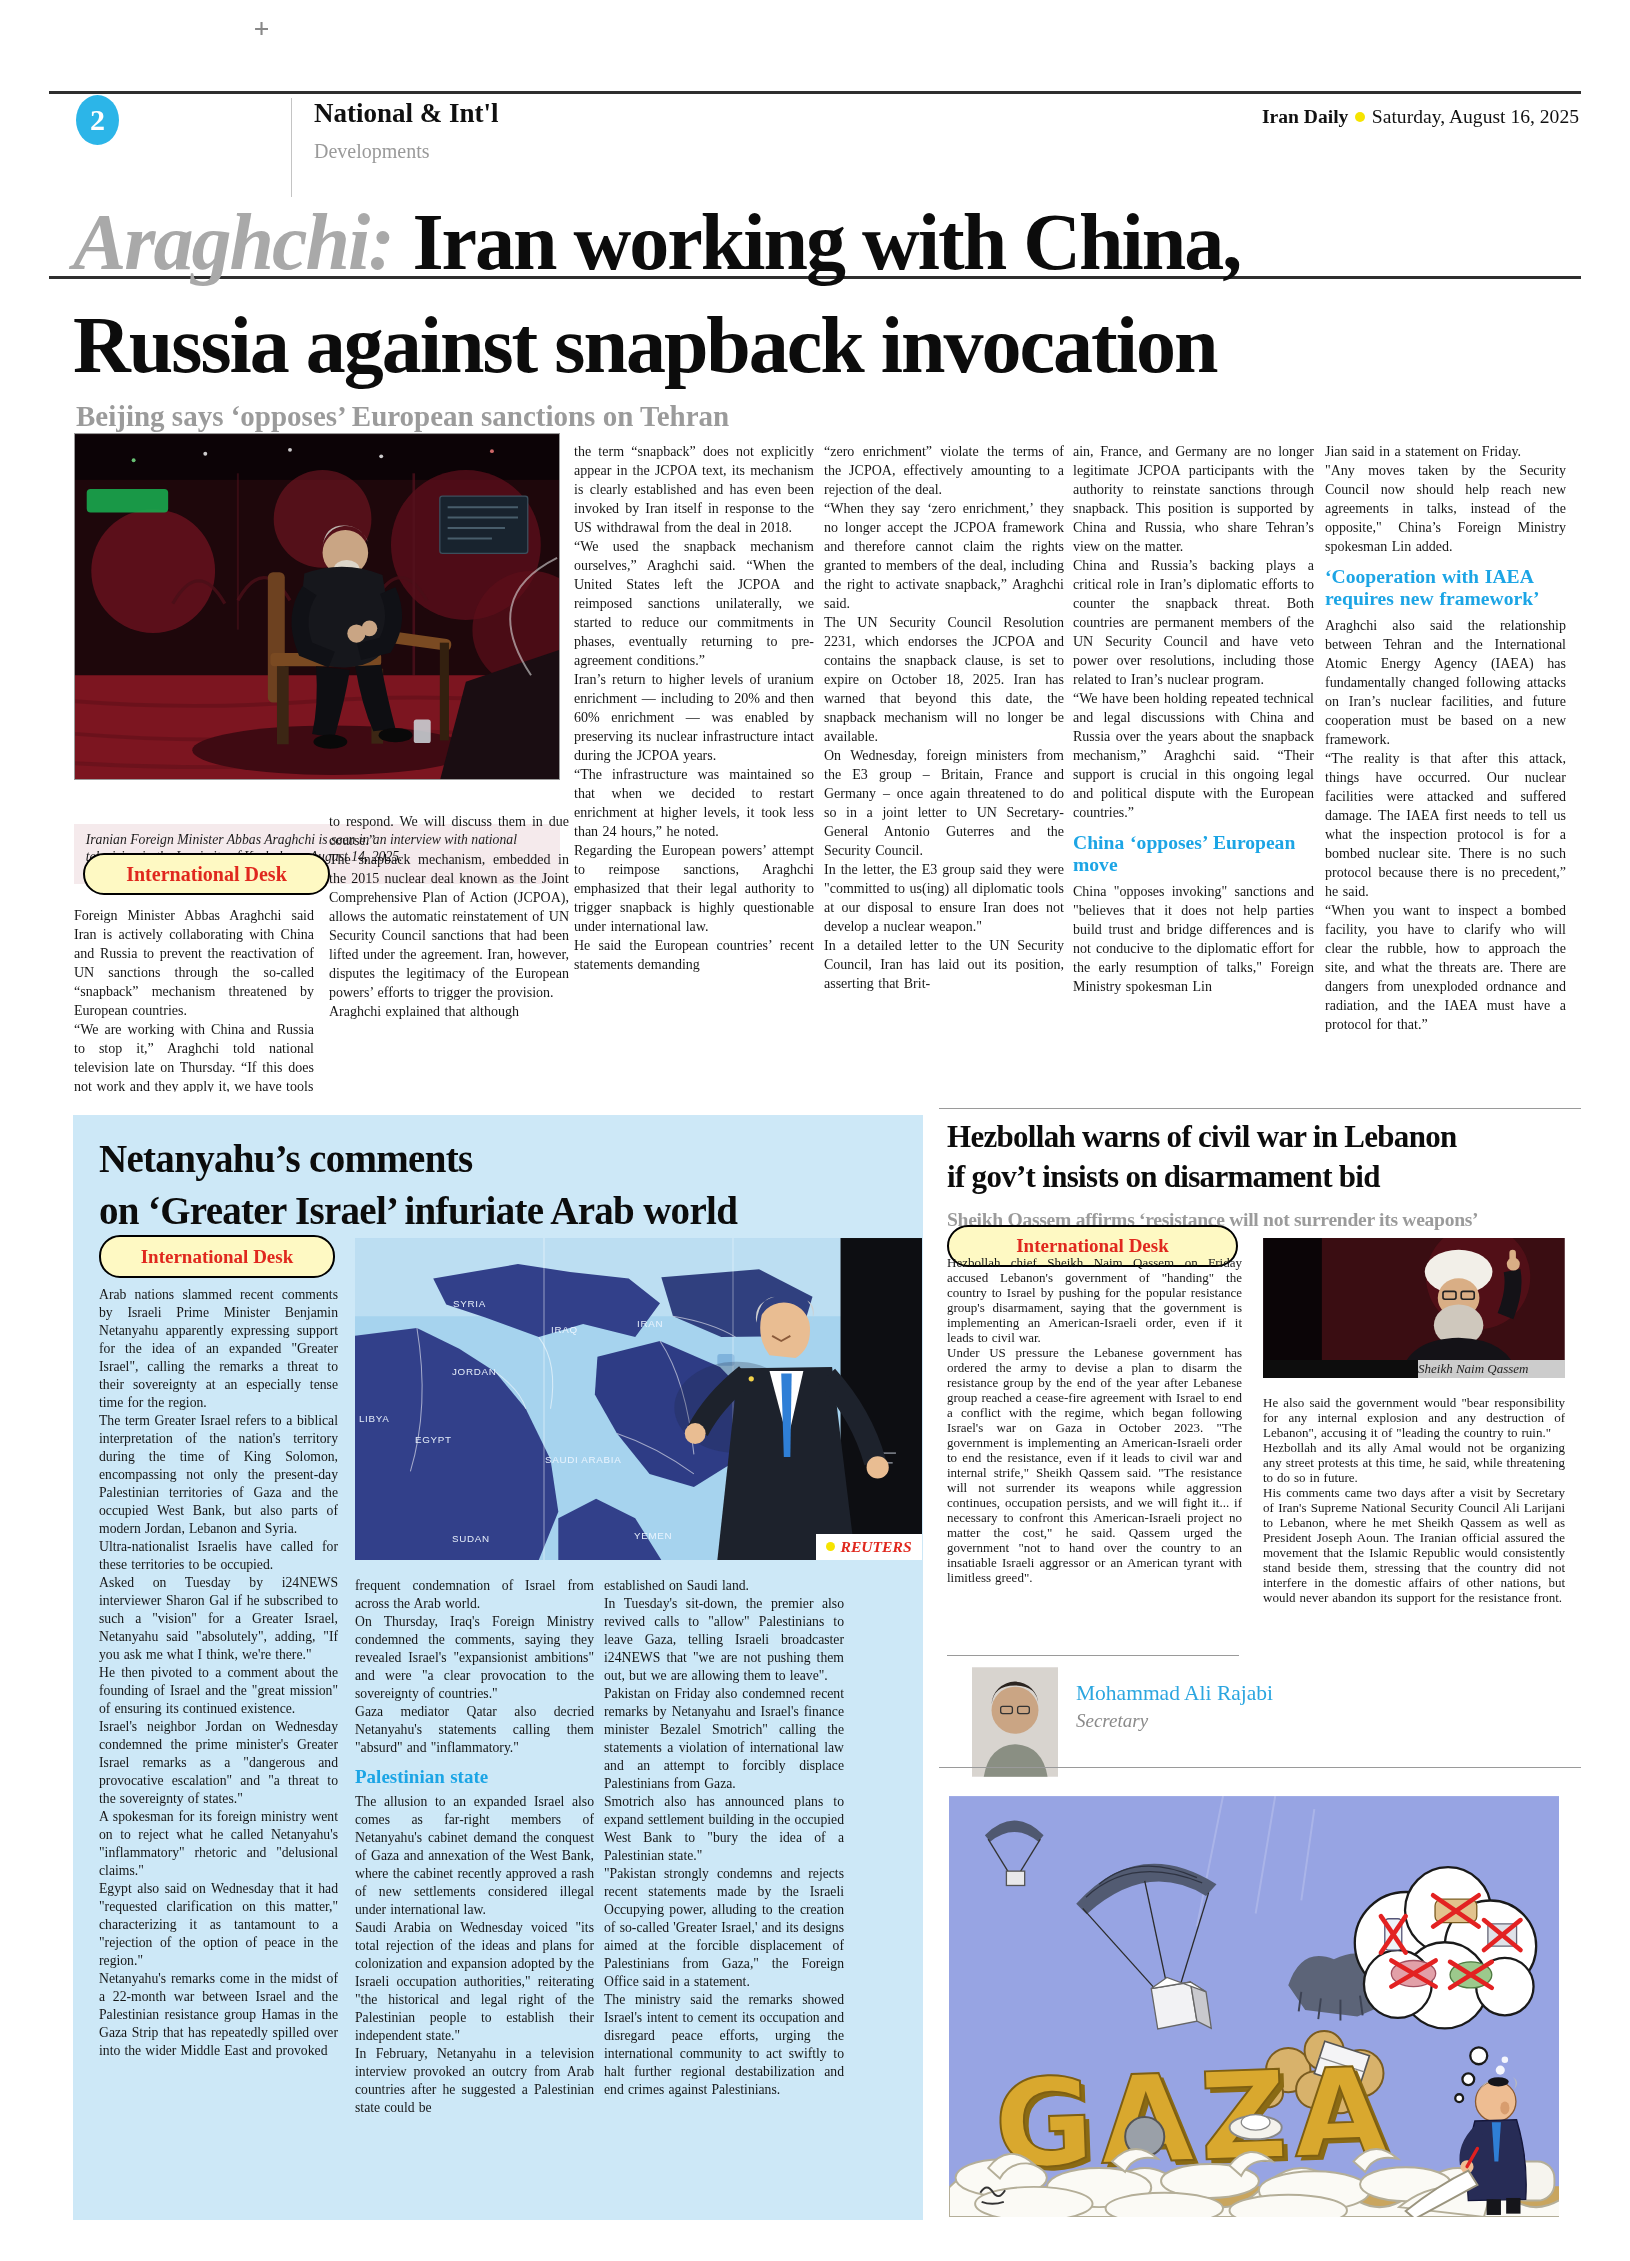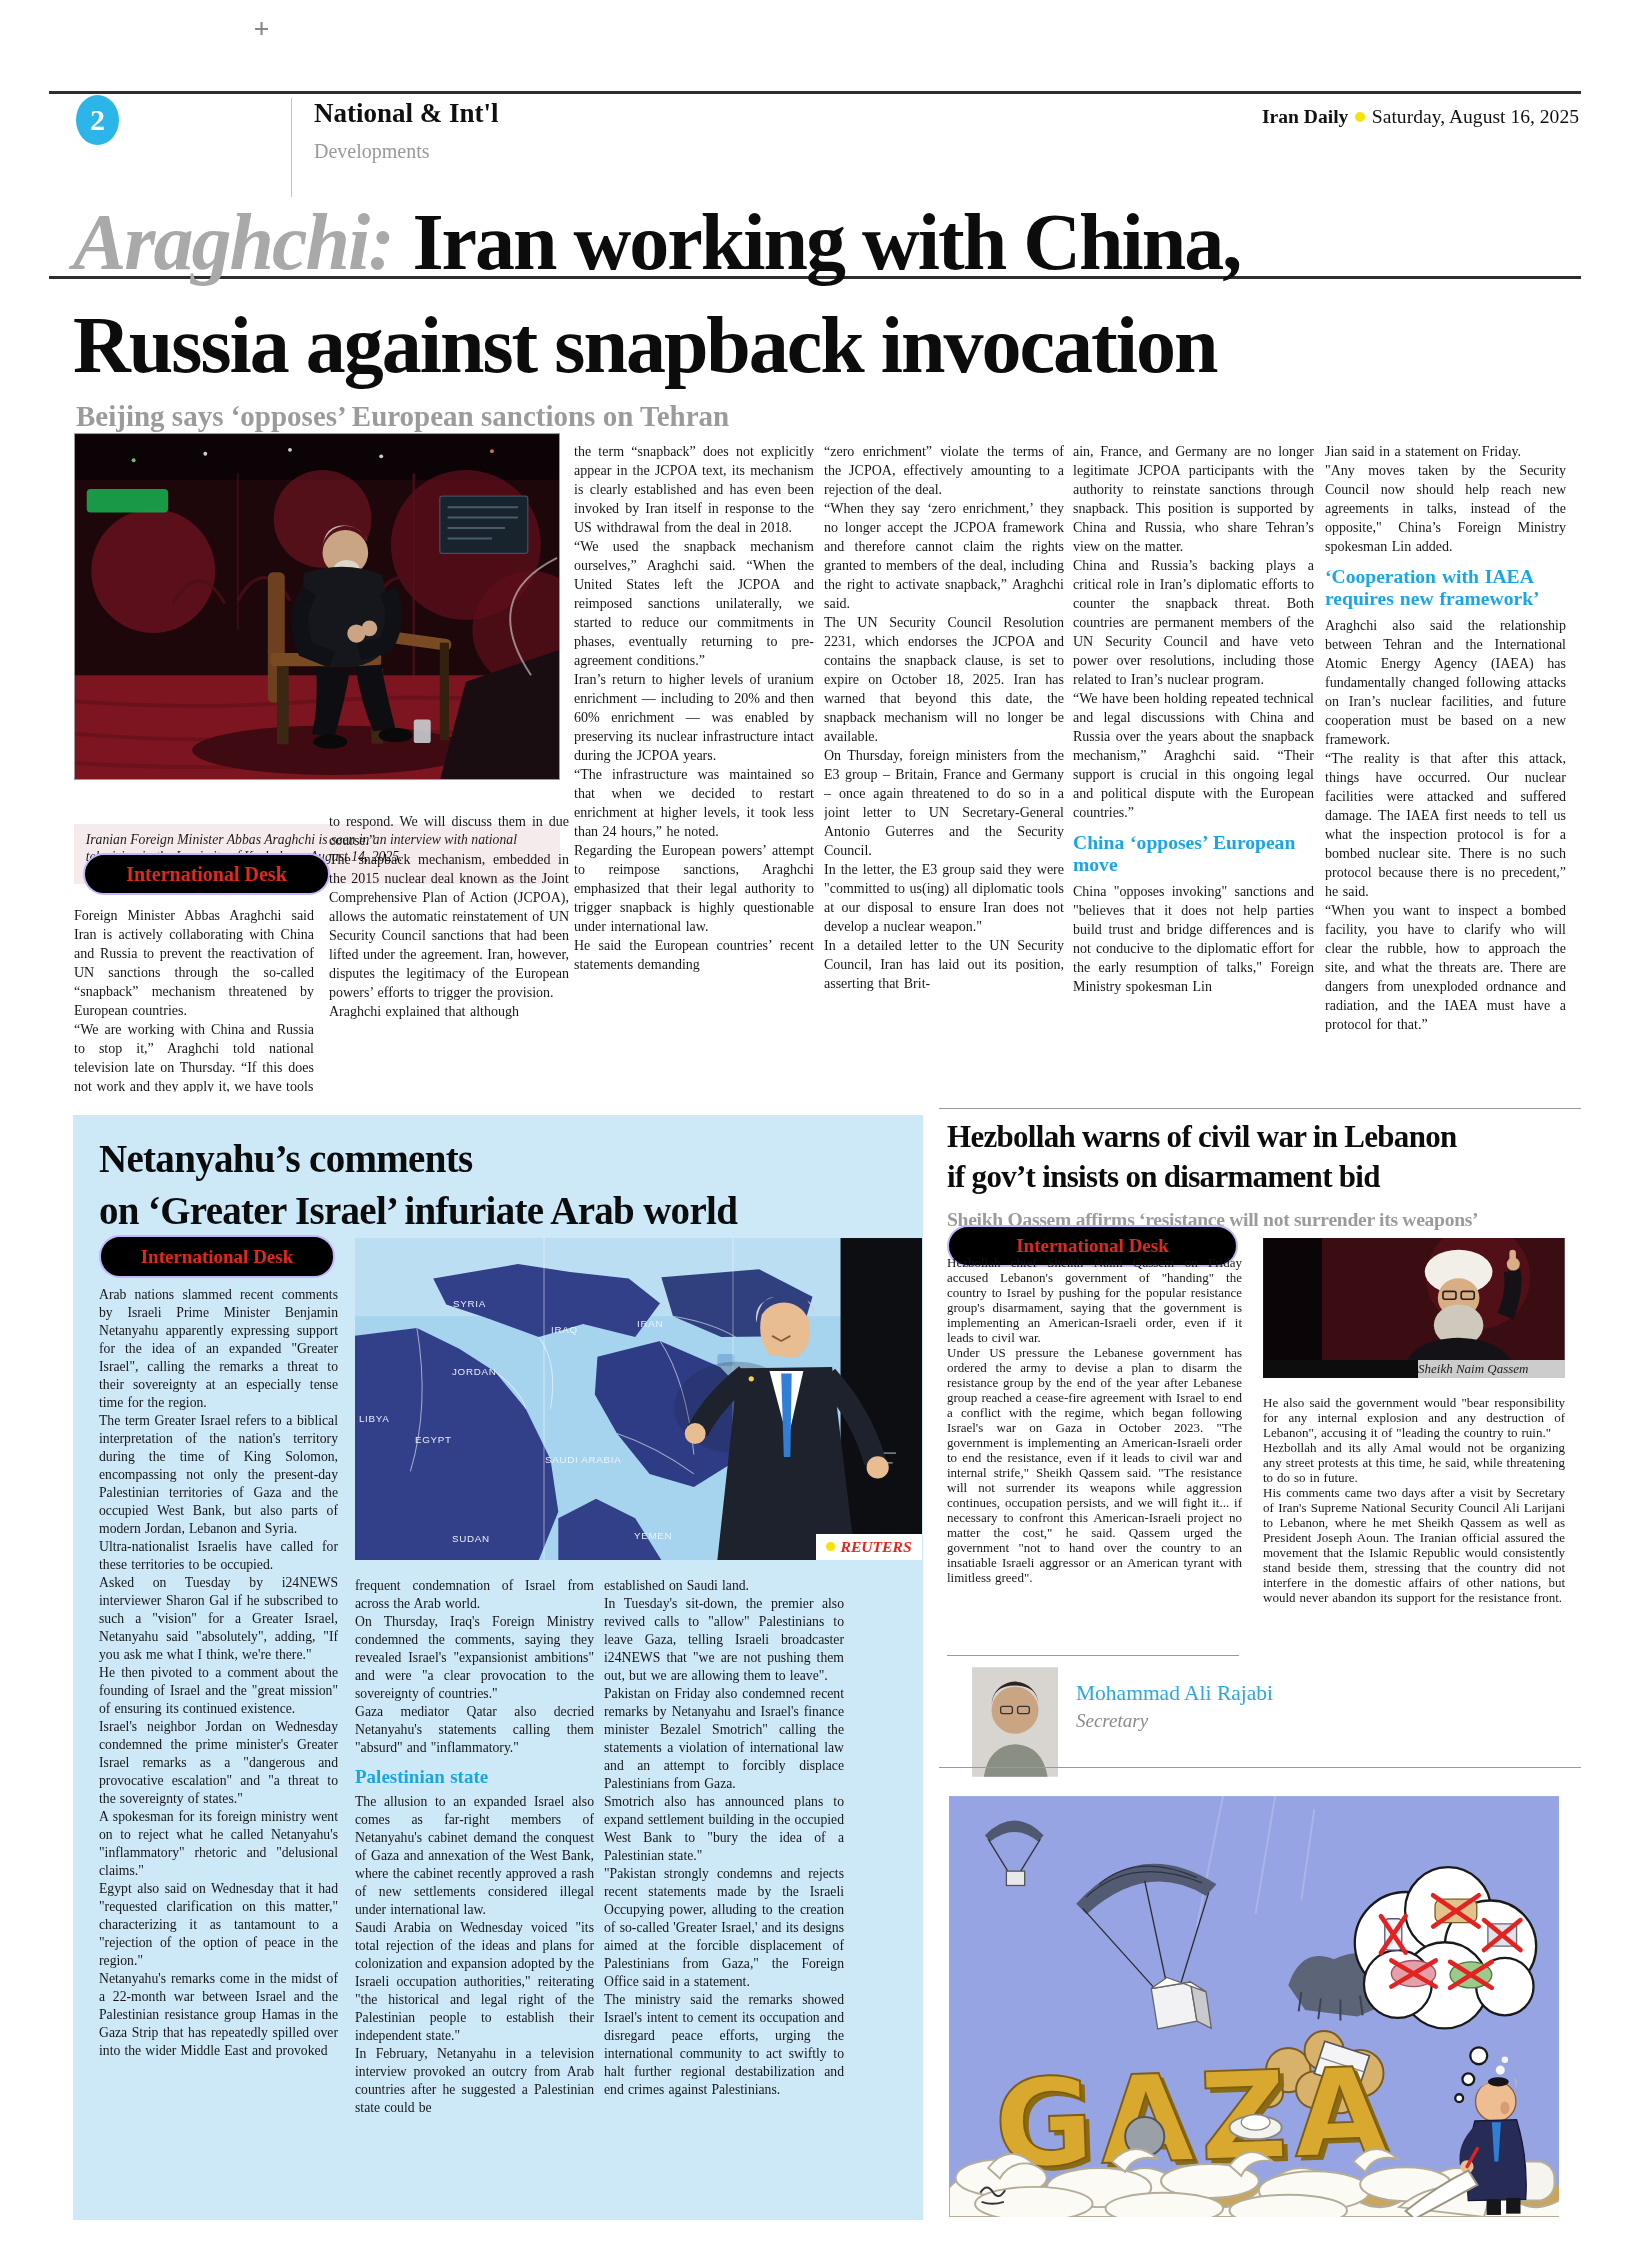--- a/index.html
+++ b/index.html
@@ -19,21 +19,21 @@
   .dot.small{width:9px;height:9px;margin:0 5.2px 2px 0;}
   .hl{position:absolute;font-weight:bold;color:#0c0c0c;letter-spacing:-2px;white-space:nowrap;}
   .hl-main{font-size:80px;line-height:1;}
   .kicker{color:#a9a9a9;font-style:italic;padding-right:19.6px;}
   .deck{position:absolute;font-weight:bold;color:#9b9b9b;}
   .photo-frame{position:absolute;border:0.7px solid #9a9a9a;box-sizing:border-box;overflow:hidden;}
   .photo-frame svg{display:block;}
   .caption-box{position:absolute;background:#f5eaec;box-sizing:border-box;padding:6.5px 11.7px;
                font-style:italic;font-size:13.7px;line-height:17.6px;color:#1c1c1c;}
   .credit{font-style:italic;font-weight:bold;color:#e0281e;font-size:13.7px;}
-  .deskbox{position:absolute;border:2px solid #c4b5fd;border-radius:21px;background:#000000;
+  .deskbox{position:absolute;border:2px solid #000000;border-radius:21px;background:#fef9c3;
            display:flex;align-items:center;justify-content:center;
            color:#e0281e;font-weight:bold;font-size:20px;}
   .bodycol{position:absolute;text-align:justify;color:#161616;overflow:hidden;}
   .bodycol p{margin:0;}
   .main-col{font-size:14px;line-height:19px;word-spacing:1px;}
   .net-col{font-size:13.7px;line-height:18px;word-spacing:0.7px;}
   .hez-col{font-size:13px;line-height:15px;word-spacing:0.7px;}
   .colsub{color:#1ca5e5;font-weight:bold;text-align:left;}
   .main-col .colsub{font-size:19.6px;line-height:22px;padding:10.4px 0 5.2px;}
   .net-col .colsub{font-size:19px;line-height:21.5px;padding:9px 0 5.2px;}
@@ -157,21 +157,21 @@
       <p>“We used the snapback mechanism ourselves,” Araghchi said. “When the United States left the JCPOA and reimposed sanctions unilaterally, we started to reduce our commitments in phases, eventually returning to pre-agreement conditions.”</p>
       <p>Iran’s return to higher levels of uranium enrichment — including to 20% and then 60% enrichment — was enabled by preserving its nuclear infrastructure intact during the JCPOA years.</p>
       <p>“The infrastructure was maintained so that when we decided to restart enrichment at higher levels, it took less than 24 hours,” he noted.</p>
       <p>Regarding the European powers’ attempt to reimpose sanctions, Araghchi emphasized that their legal authority to trigger snapback is highly questionable under international law.</p>
       <p>He said the European countries’ recent statements demanding</p>
     </div>
   <div class="bodycol main-col" style="left:824px;top:442px;width:240px;height:651px;">
       <p>“zero enrichment” violate the terms of the JCPOA, effectively amounting to a rejection of the deal.</p>
       <p>“When they say ‘zero enrichment,’ they no longer accept the JCPOA framework and therefore cannot claim the rights granted to members of the deal, including the right to activate snapback,” Araghchi said.</p>
       <p>The UN Security Council Resolution 2231, which endorses the JCPOA and contains the snapback clause, is set to expire on October 18, 2025. Iran has warned that beyond this date, the snapback mechanism will no longer be available.</p>
-      <p>On Thursday, foreign ministers from the E3 group – Britain, France and Germany – once again threatened to do so in a joint letter to UN Secretary-General Antonio Guterres and the Security Council.</p>
+      <p>On Wednesday, foreign ministers from the E3 group – Britain, France and Germany – once again threatened to do so in a joint letter to UN Secretary-General Antonio Guterres and the Security Council.</p>
       <p>In the letter, the E3 group said they were "committed to us(ing) all diplomatic tools at our disposal to ensure Iran does not develop a nuclear weapon."</p>
       <p>In a detailed letter to the UN Security Council, Iran has laid out its position, asserting that Brit-</p>
     </div>
   <div class="bodycol main-col" style="left:1073px;top:442px;width:241px;height:651px;">
       <p>ain, France, and Germany are no longer legitimate JCPOA participants with the authority to reinstate sanctions through snapback. This position is supported by China and Russia, who share Tehran’s view on the matter.</p>
       <p>China and Russia’s backing plays a critical role in Iran’s diplomatic efforts to counter the snapback threat. Both countries are permanent members of the UN Security Council and have veto power over resolutions, including those related to Iran’s nuclear program.</p>
       <p>“We have been holding repeated technical and legal discussions with China and Russia over the years about the snapback mechanism,” Araghchi said. “Their support is crucial in this ongoing legal and political dispute with the European countries.”</p>
       <div class="colsub">China ‘opposes’ European move</div>
       <p>China "opposes invoking" sanctions and "believes that it does not help parties build trust and bridge differences and is not conducive to the diplomatic effort for the early resumption of talks," Foreign Ministry spokesman Lin</p>
     </div>

